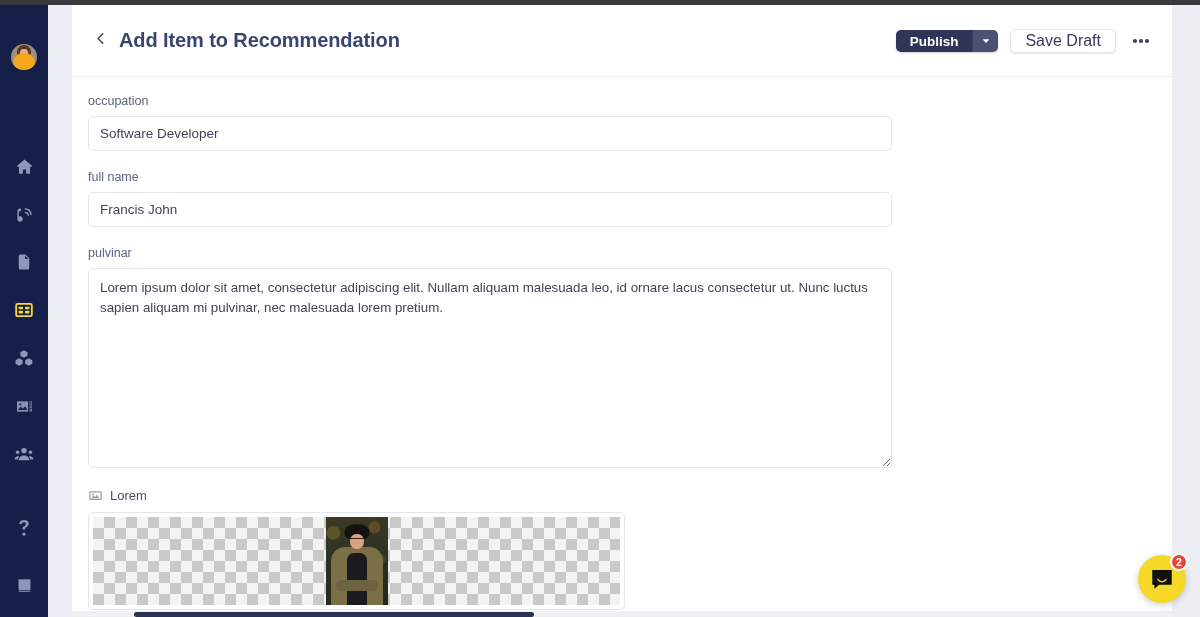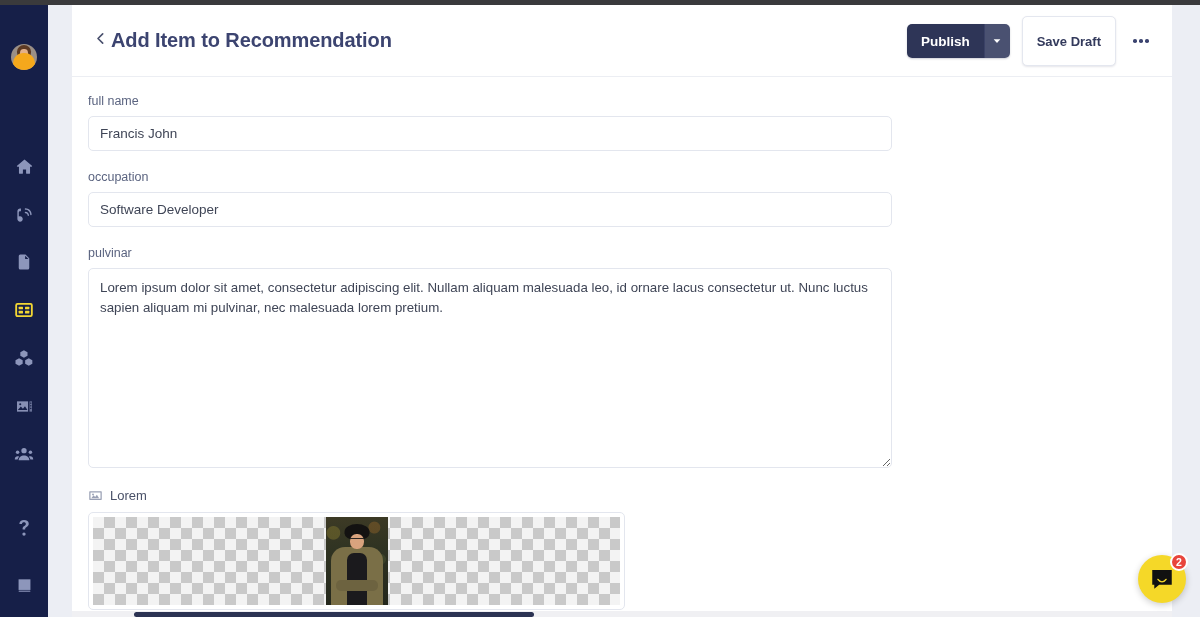--- a/index.html
+++ b/index.html
@@ -76,47 +76,48 @@
     background: #ffffff;
     border-bottom: 1px solid #eceef3;
     display: flex; align-items: center;
   }
   .back-btn {
     margin-left: 17px; width: 22px; height: 22px;
     display: flex; align-items: center; justify-content: center;
     color: #49506d; cursor: pointer;
   }
   .page-title {
+    margin-left: 8px;
     font-size: 20px; font-weight: bold; color: #3c4470;
     letter-spacing: -0.1px;
   }
   .hdr-actions {
     position: absolute; right: 18px; top: 0; height: 72px;
     display: flex; align-items: center; gap: 12px;
   }
   .publish-group {
-    display: flex; align-items: stretch; height: 34px;
+    display: flex; align-items: stretch; height: 22px;
     border-radius: 5px; overflow: hidden;
     box-shadow: 0 1px 2px rgba(30,35,70,.22);
   }
   .publish-main {
     background: #2e3557; color: #fff;
     font-size: 13.5px; font-weight: bold;
     padding: 0 14px; display: flex; align-items: center;
     cursor: pointer;
   }
   .publish-caret {
     background: #4a5171; width: 26px;
     display: flex; align-items: center; justify-content: center;
     color: #fff; cursor: pointer;
     border-left: 1px solid #3a4166;
   }
   .save-draft {
-    height: 50px; background: #fff; color: #333a5c;
-    font-size: 13px; font-weight: bold;
+    height: 24px; background: #fff; color: #333a5c;
+    font-size: 16px; font-weight: normal;
     padding: 0 14px; display: flex; align-items: center;
     border: 1px solid #e4e7ef; border-radius: 5px;
     box-shadow: 0 1px 2px rgba(40,45,80,.12);
     cursor: pointer;
   }
   .more-btn {
     width: 26px; height: 30px; display: flex;
     align-items: center; justify-content: center;
     gap: 2.5px; cursor: pointer;
   }
@@ -388,27 +389,27 @@
           <i></i>
             <i></i>
             <i></i>
         </div>
       </div>
     </header>
 
     <div class="body">
 
       <div class="field">
+        <label class="flabel">occupation</label>
+        <input class="inp" value="Software Developer" style="">
+      </div>
+
+      <div class="field">
         <label class="flabel">full name</label>
         <input class="inp" value="Francis John" style="">
-      </div>
-
-      <div class="field">
-        <label class="flabel">occupation</label>
-        <input class="inp" value="Software Developer" style="">
       </div>
 
       <div class="field mb-content">
         <label class="flabel">pulvinar</label>
         <textarea class="txt" style="">Lorem ipsum dolor sit amet, consectetur adipiscing elit. Nullam aliquam malesuada leo, id ornare lacus consectetur ut. Nunc luctus sapien aliquam mi pulvinar, nec malesuada lorem pretium.</textarea>
       </div>
 
       <div class="field">
         <div class="imglabel">
           <span>

